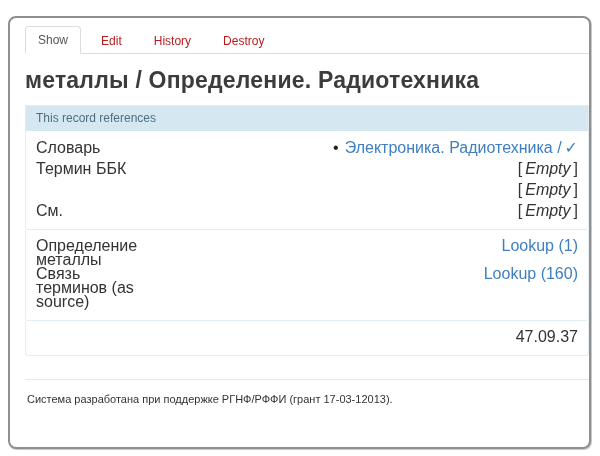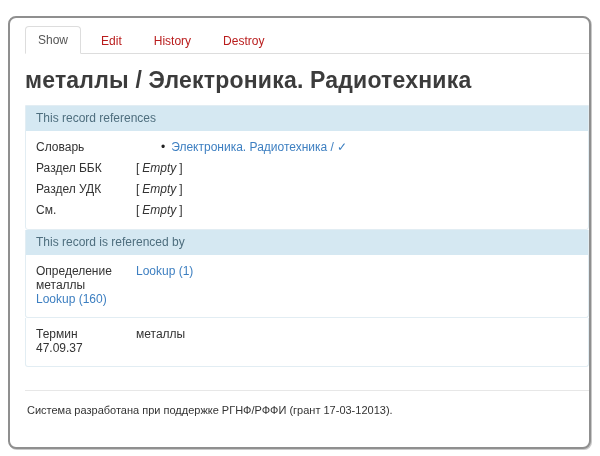--- a/index.html
+++ b/index.html
@@ -69,26 +69,26 @@
   .panel + .panel { margin-top: 0; border-top: none; }
   .panel-heading {
     background: #d5e8f2;
     color: #4e6e7e;
     font-size: 12px;
     padding: 6px 10px;
     line-height: 13px;
   }
   .panel-body { padding: 9px 10px 11px 10px; }
 
-  .row { display: flex; font-size: 12px; line-height: 15px; }
+  .row { display: flex; font-size: 16px; line-height: 15px; gap: 41px; }
   .sec-0 .row { margin-bottom: 6px; }
   .sec-0 .row:last-child { margin-bottom: 0; }
   .sec-1 .row, .sec-2 .row { line-height: 14px; margin-bottom: 0; }
   .flabel { width: 100px; flex-shrink: 0; color: #333333; }
-  .fvalue { flex: 1; color: #333333; }
+  .fvalue { flex: 1; color: #333333; text-align: right; }
   .fvalue .emp { font-style: italic; margin: 0 3px; }
   .lnk { color: #3d7fc1; text-decoration: none; cursor: pointer; }
   .bullet-list { padding-left: 25px; }
   .bullet { color: #222222; margin-right: 6px; }
   .check { margin-left: 3px; }
 
   .sep {
     border: none;
     border-top: 1px solid #e7e7e7;
     margin: 23px 0 0 0;
@@ -106,64 +106,61 @@
 <div class="frame">
   <div class="content">
 
     <ul class="tabs">
       <li class="tab active">Show</li>
       <li class="tab link">Edit</li>
       <li class="tab link">History</li>
       <li class="tab link">Destroy</li>
     </ul>
 
-    <h1 class="title">металлы / Электроника. Радиотехника</h1>
+    <h1 class="title">металлы / Определение. Радиотехника</h1>
 
     <section class="panel sec-0">
       <div class="panel-heading">This record references</div>
       <div class="panel-body">
         <div class="row">
           <div class="flabel">Словарь</div>
           <div class="fvalue bullet-list">
             <span class="bullet">•</span><a class="lnk"><span>Электроника. Радиотехника /</span><span class="check">✓</span></a>
           </div>
         </div>
         <div class="row">
-          <div class="flabel">Раздел ББК</div>
+          <div class="flabel">Термин ББК</div>
           <div class="fvalue"><span>[</span><span class="emp">Empty</span><span>]</span></div>
         </div>
         <div class="row">
-          <div class="flabel">Раздел УДК</div>
           <div class="fvalue"><span>[</span><span class="emp">Empty</span><span>]</span></div>
         </div>
         <div class="row">
           <div class="flabel">См.</div>
           <div class="fvalue"><span>[</span><span class="emp">Empty</span><span>]</span></div>
         </div>
       </div>
     </section>
 
     <section class="panel sec-1">
-      <div class="panel-heading">This record is referenced by</div>
       <div class="panel-body">
         <div class="row">
           <div class="flabel">Определение металлы</div>
           <div class="fvalue"><a class="lnk">Lookup (1)</a></div>
         </div>
         <div class="row">
+          <div class="flabel">Связь терминов (as source)</div>
           <div class="fvalue"><a class="lnk">Lookup (160)</a></div>
         </div>
       </div>
     </section>
 
     <section class="panel sec-2">
       <div class="panel-body">
         <div class="row">
-          <div class="flabel">Термин</div>
-          <div class="fvalue">металлы</div>
         </div>
         <div class="row">
           <div class="fvalue">47.09.37</div>
         </div>
       </div>
     </section>
 
     <hr class="sep">
 
     <p class="footer-note">Система разработана при поддержке РГНФ/РФФИ (грант 17-03-12013).</p>

